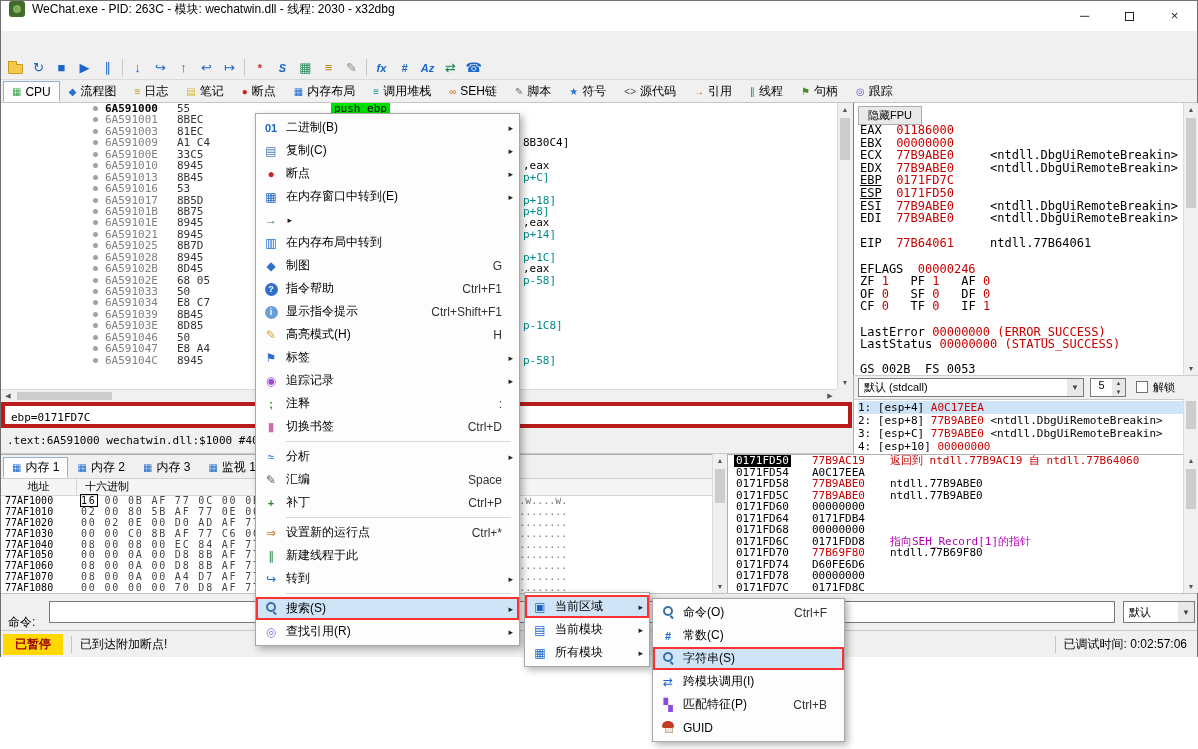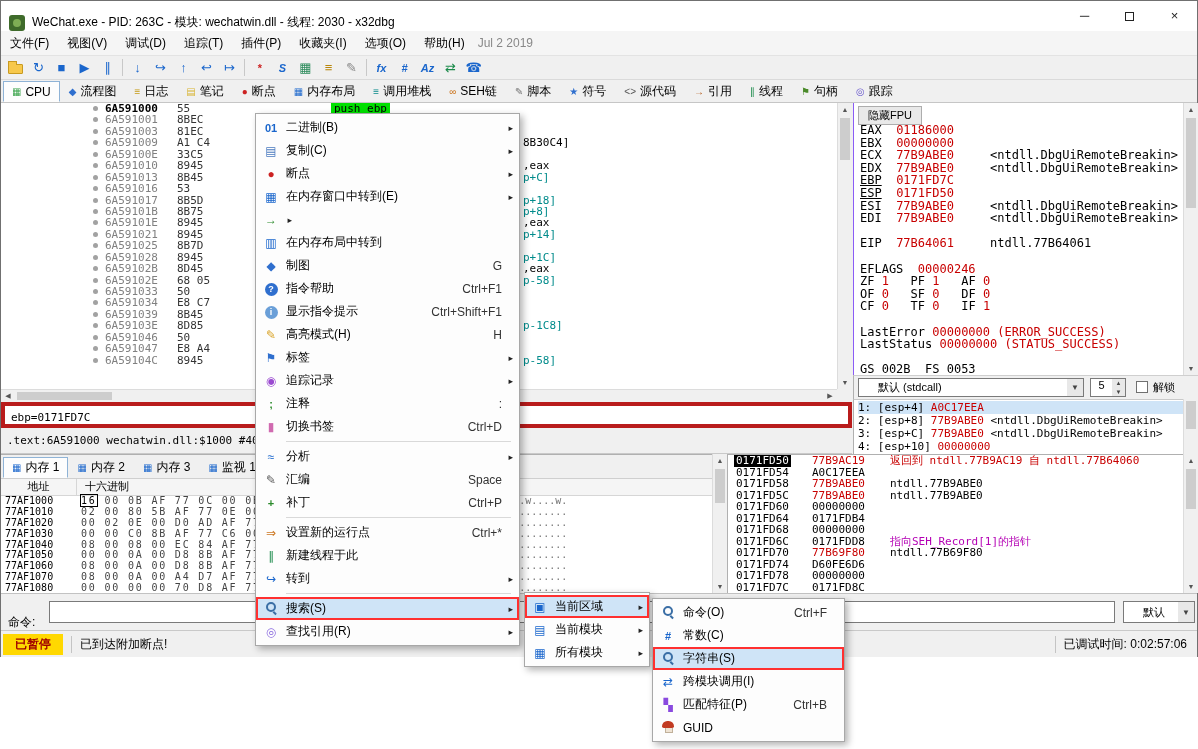--- a/index.html
+++ b/index.html
@@ -4,21 +4,21 @@
 <style>
   html,body{margin:0;padding:0;background:#ffffff;}
   *{box-sizing:border-box;cursor:default;}
   .screen{position:relative;width:1198px;height:749px;background:#ffffff;overflow:hidden;
           font-family:"Liberation Sans","DejaVu Sans",sans-serif;font-size:12px;color:#000;}
   .appwin{position:absolute;left:0;top:0;width:1198px;height:657px;border:1px solid #707070;background:#f0f0f0;}
   .abs{position:absolute;}
   .mono{font-family:"DejaVu Sans Mono","Liberation Mono",monospace;}
 
   
-  .titlebar{left:0;top:0;width:100%;height:30px;background:#ffffff;display:flex;align-items:flex-end;}
+  .titlebar{left:0;top:0;width:100%;height:30px;background:#ffffff;display:flex;align-items:flex-start;}
   .app-ico{width:16px;height:16px;margin:0 7px 0 8px;background:#3f6b2b;border-radius:3px;position:relative;flex:none;}
   .app-ico::after{content:"";position:absolute;left:4px;top:4px;width:8px;height:8px;border-radius:50%;background:#7fae55;}
   .cap-btn{width:45px;height:30px;text-align:center;line-height:30px;font-size:13px;color:#222;flex:none;}
   .max-glyph{display:inline-block;width:9px;height:9px;border:1px solid #222;vertical-align:middle;}
 
   
   .menubar{left:0;top:30px;width:100%;height:25px;background:#f5f5f5;display:flex;align-items:center;border-bottom:1px solid #e3e3e3;}
   .menu-item{padding:0 9px;line-height:25px;}
   .build-date{color:#888;margin-left:4px;}
 
@@ -61,21 +61,21 @@
   
   .ebp-bar{left:0;top:401px;width:851px;height:26px;background:#ffffff;border:4px solid #b91c1c;font-size:11px;display:flex;align-items:flex-end;padding-left:6px;}
   .module-bar{left:0;top:427px;width:851px;height:26px;background:#f0f0f0;font-size:11px;display:flex;align-items:center;padding-left:6px;border-bottom:1px solid #c9c9c9;}
 
   
   .regs-panel{left:852px;top:102px;width:399px;height:272px;background:#ffffff;border-left:1px solid #8b5cf6;}
   .fpu-btn{position:absolute;left:4px;top:3px;padding:1px 9px;border:1px solid #adadad;background:#e9e9e9;font-size:11px;}
   .reg-lines{position:absolute;left:6px;top:21px;width:310px;font-size:12px;line-height:12.6px;white-space:pre;}
   .conv-bar{left:852px;top:374px;width:346px;height:24px;background:#f0f0f0;border-left:1px solid #b0b0b0;border-top:1px solid #cfcfcf;}
   .combo{position:absolute;background:#ffffff;border:1px solid #7a7a7a;display:flex;align-items:center;font-size:11px;}
-  .combo .txt{flex:1;padding-left:19px;white-space:nowrap;overflow:hidden;}
+  .combo .txt{flex:1;padding-left:5px;white-space:nowrap;overflow:hidden;}
   .combo .arr{width:16px;text-align:center;font-size:8px;color:#444;background:#e8e8e8;align-self:stretch;display:flex;align-items:center;justify-content:center;}
   .spinner{position:absolute;background:#fff;border:1px solid #7a7a7a;display:flex;font-size:11px;}
   .spinner .val{flex:1;text-align:center;}
   .spinner .arrs{width:13px;display:flex;flex-direction:column;font-size:6px;color:#444;background:#e8e8e8;}
   .spinner .arrs div{flex:1;display:flex;align-items:center;justify-content:center;}
   .cbox{position:absolute;width:12px;height:12px;border:1px solid #707070;background:#fff;}
   .args-panel{left:852px;top:398px;width:346px;height:55px;background:#ffffff;border-left:1px solid #b0b0b0;border-top:1px solid #c9c9c9;font-size:11px;line-height:13px;padding:1px 0 0 4px;white-space:pre;}
   .arg-line{height:13px;}
 
   
@@ -132,33 +132,20 @@
 
     <div class="abs titlebar">
       <span class="app-ico"></span>
       <span>WeChat.exe - PID: 263C - 模块: wechatwin.dll - 线程: 2030 - x32dbg</span>
       <span style="flex:1"></span>
       <span class="cap-btn">─</span>
       <span class="cap-btn"><span class="max-glyph"></span></span>
       <span class="cap-btn">×</span>
     </div>
 
-    <div class="abs menubar">
-      <span id="menubar-items" style="display:flex">
-          <span class="menu-item">文件(F)</span>
-          <span class="menu-item">视图(V)</span>
-          <span class="menu-item">调试(D)</span>
-          <span class="menu-item">追踪(T)</span>
-          <span class="menu-item">插件(P)</span>
-          <span class="menu-item">收藏夹(I)</span>
-          <span class="menu-item">选项(O)</span>
-          <span class="menu-item">帮助(H)</span>
-        </span>
-      <span class="build-date">Jul 2 2019</span>
-    </div>
 
     <div class="abs toolbar" id="toolbar">
         <div class="tool">
           <span class="folder-icon"></span>
         </div>
         <div class="tool">
           <span style="color: rgb(26, 102, 204);">↻</span>
         </div>
         <div class="tool">
           <span style="color: rgb(26, 102, 204);">■</span>

